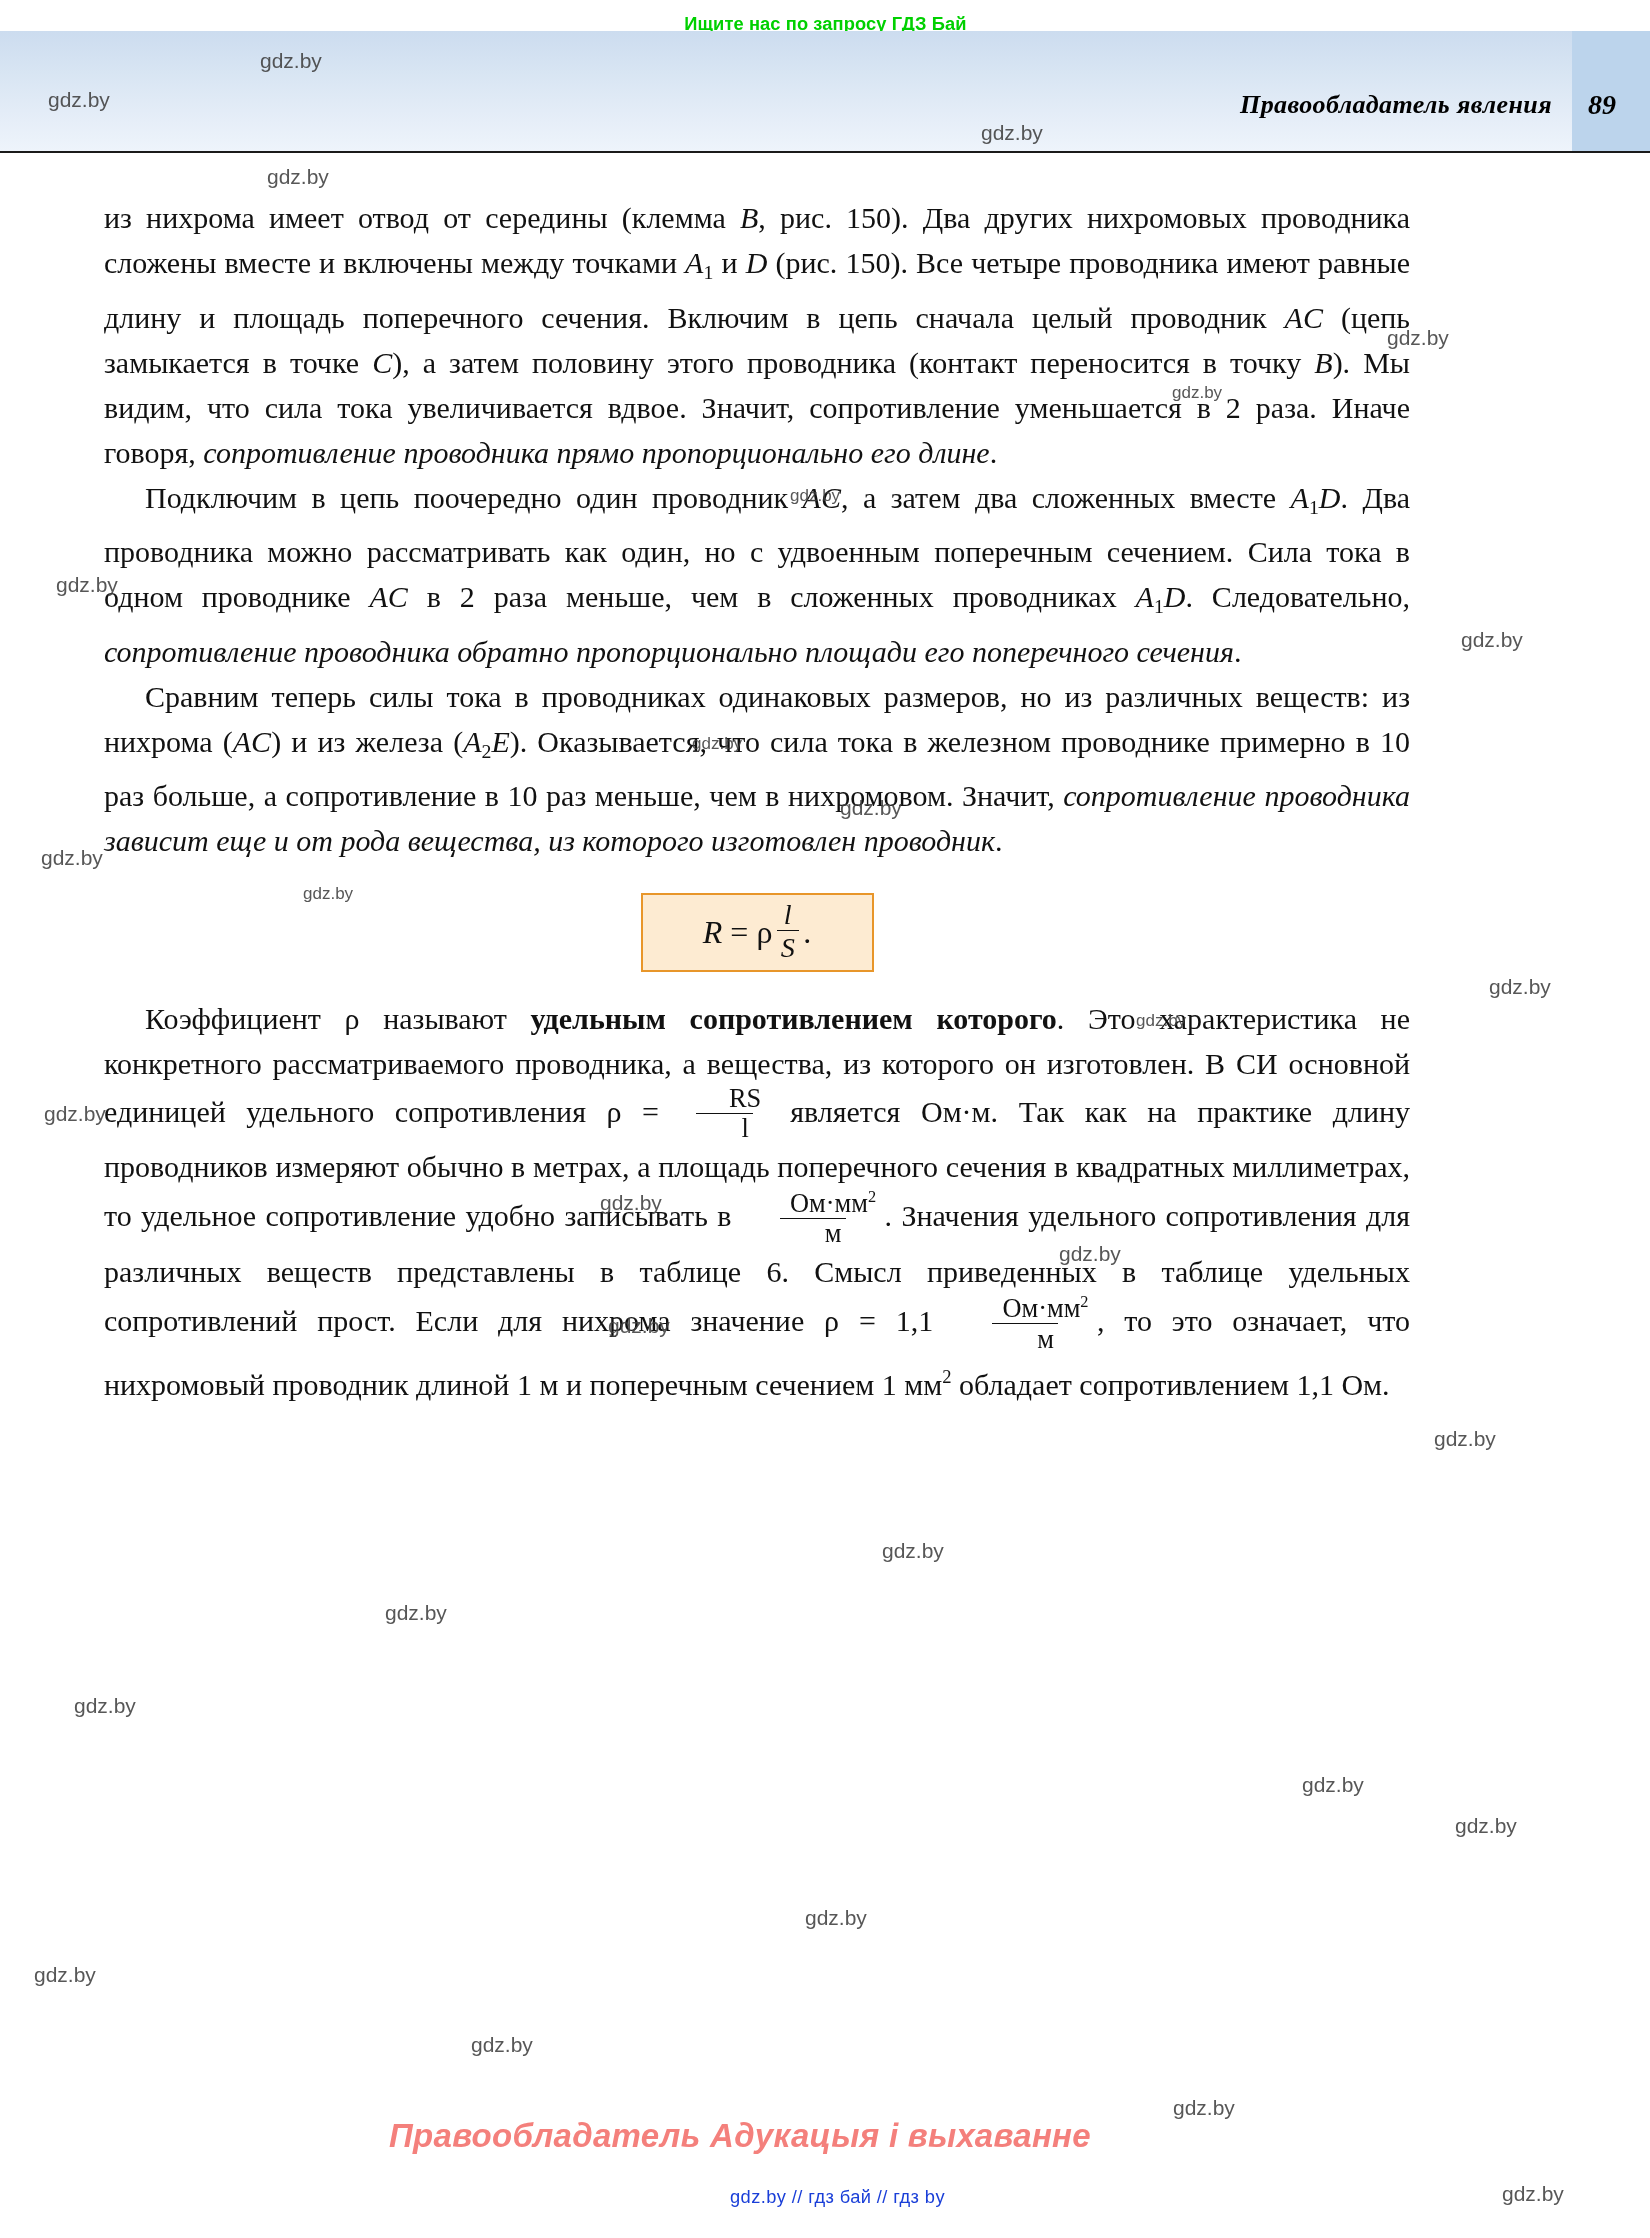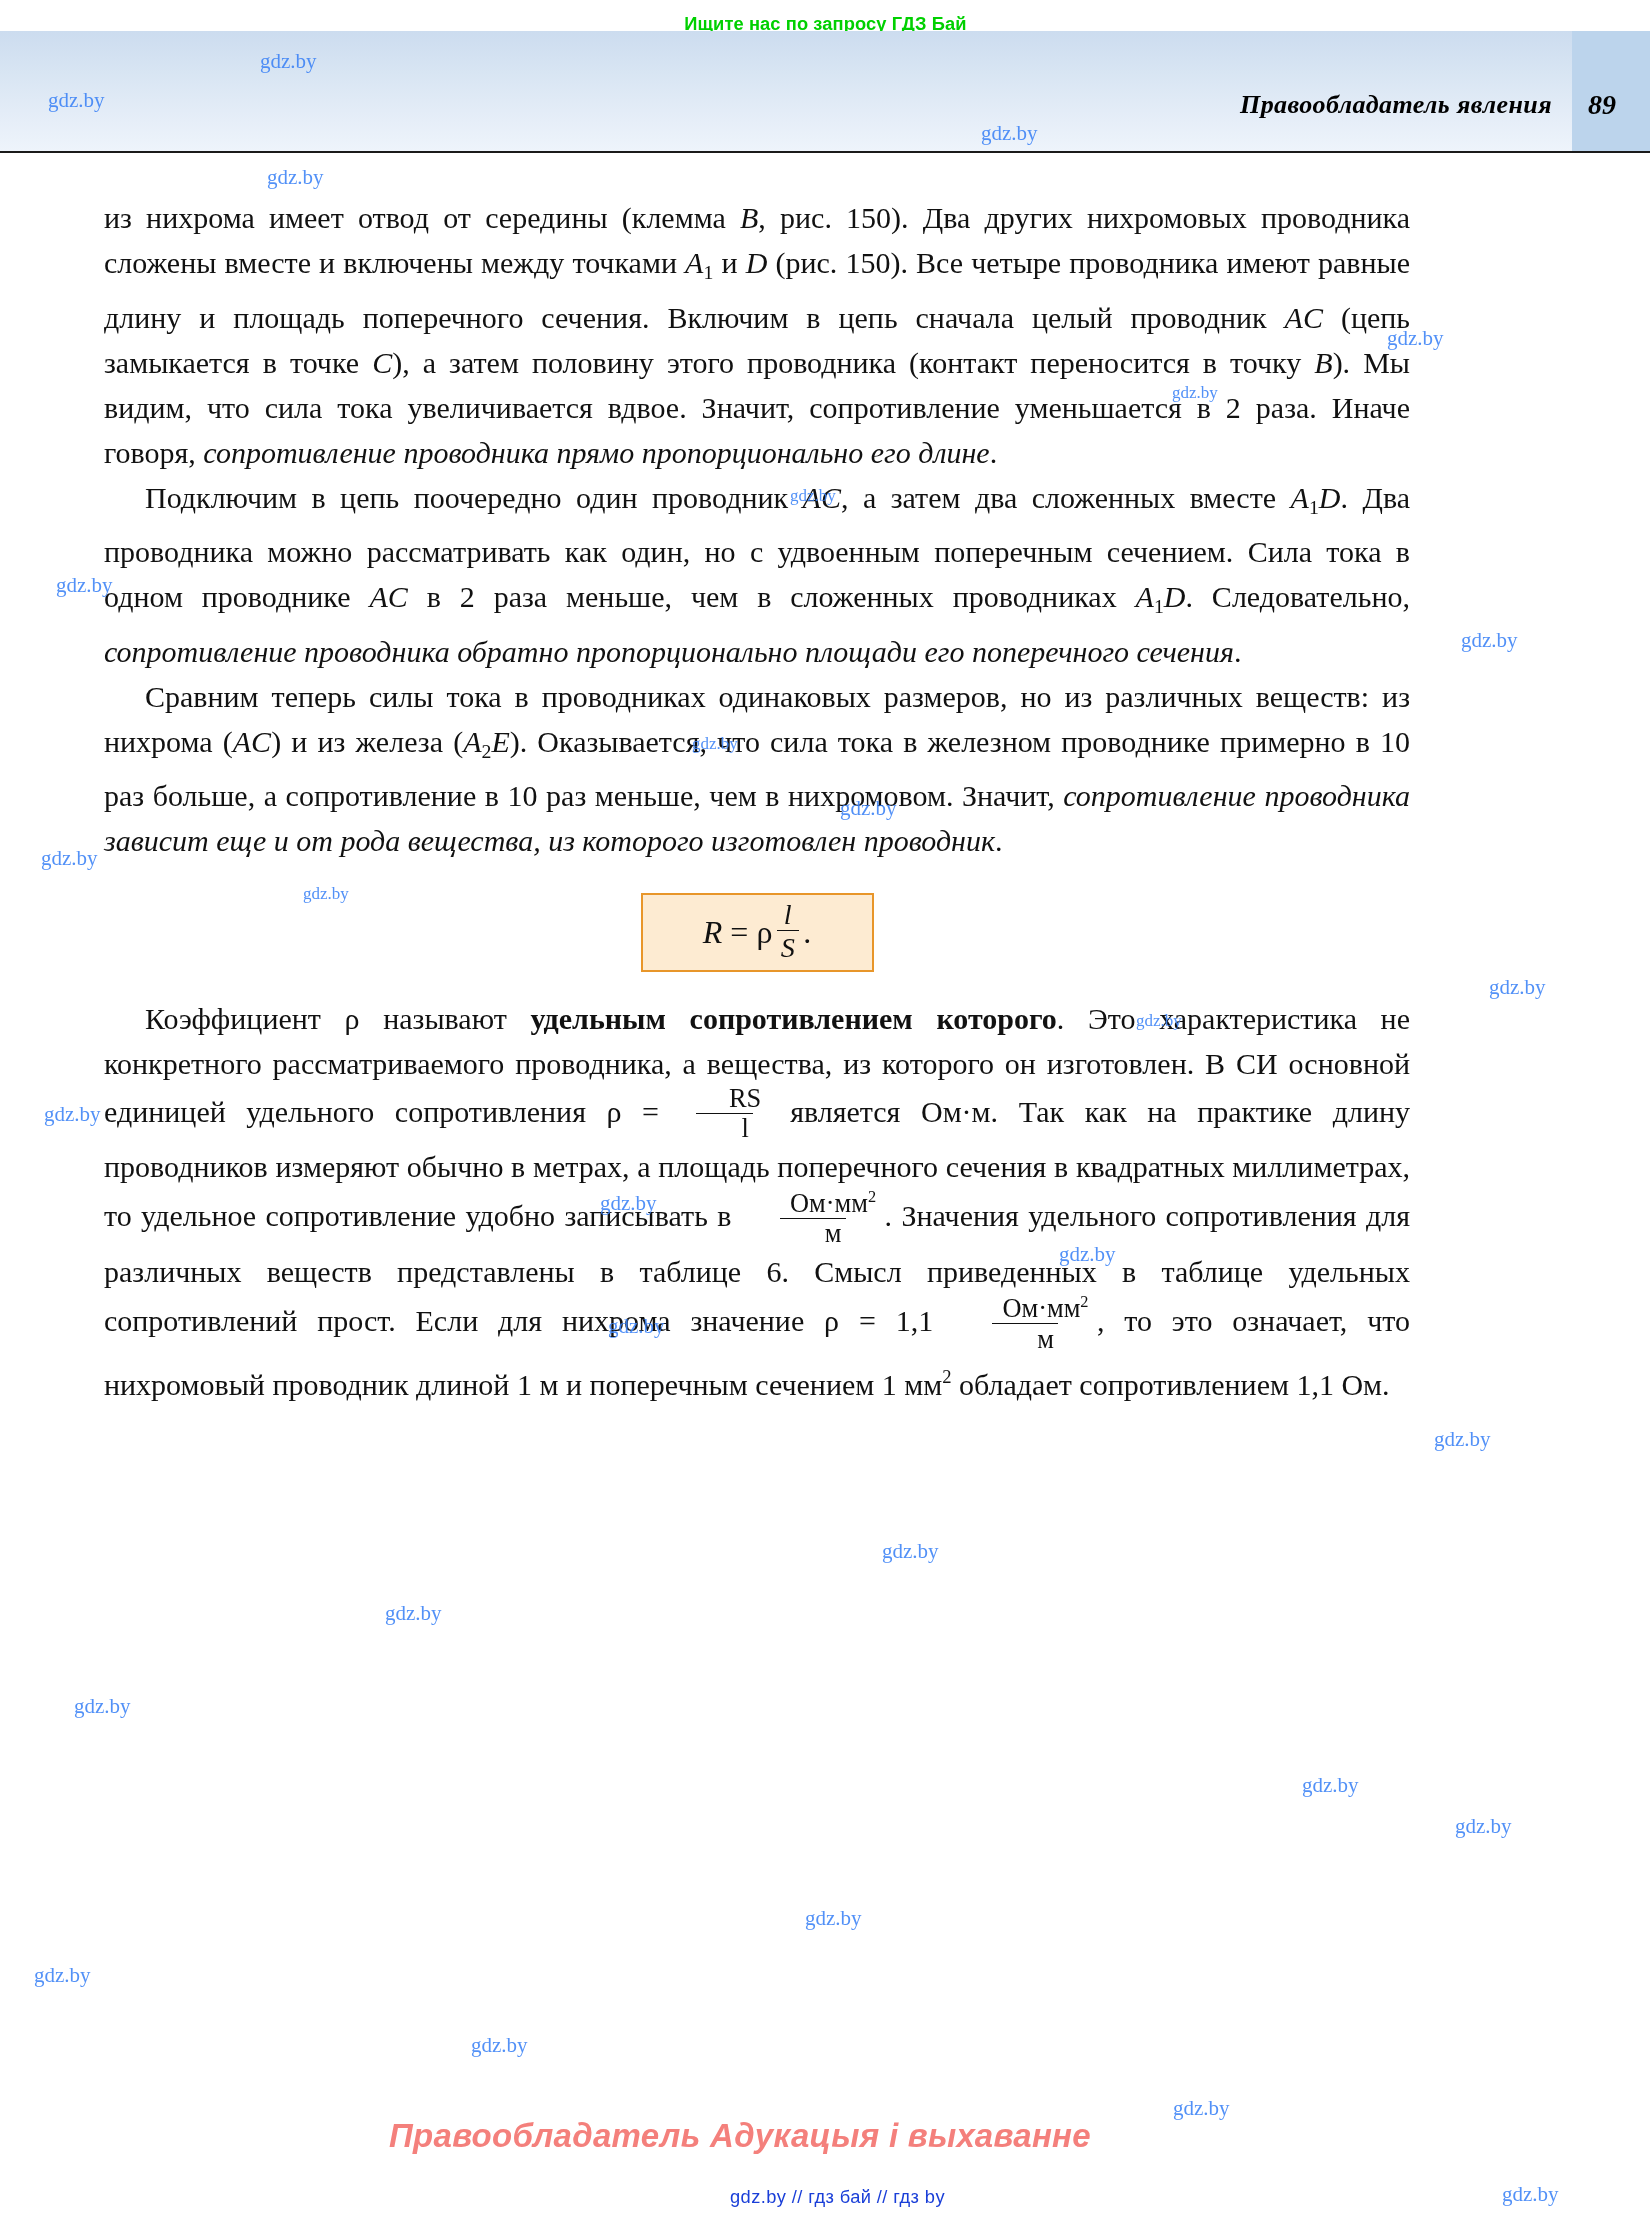--- a/index.html
+++ b/index.html
@@ -160,22 +160,22 @@
     text-align: center;
     font-family: "Liberation Sans", sans-serif;
     font-size: 18.3px;
     color: #1a3fd8;
     letter-spacing: 0.4px;
   }
 
   
   .wm {
     position: absolute;
-    font-family: Liberation Serif, serif;
-    color: #3b82f6;
+    font-family: Liberation Sans, sans-serif;
+    color: #404040;
     white-space: nowrap;
     pointer-events: none;
     opacity: 0.88;
   }
 </style>
 </head>
 <body>
 
 <div class="promo-strip">
   <span class="promo-text">Ищите нас по запросу ГДЗ Бай</span>

